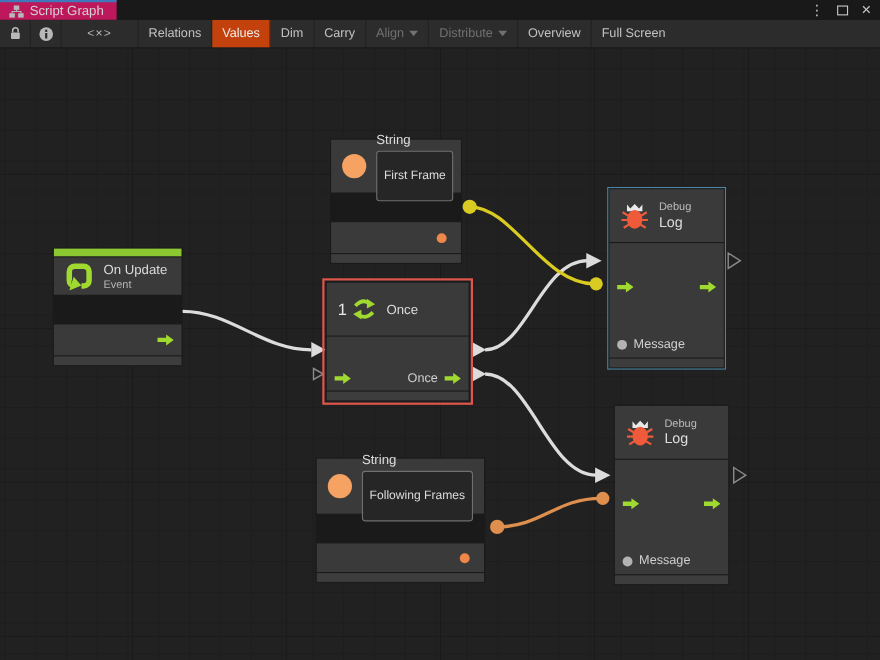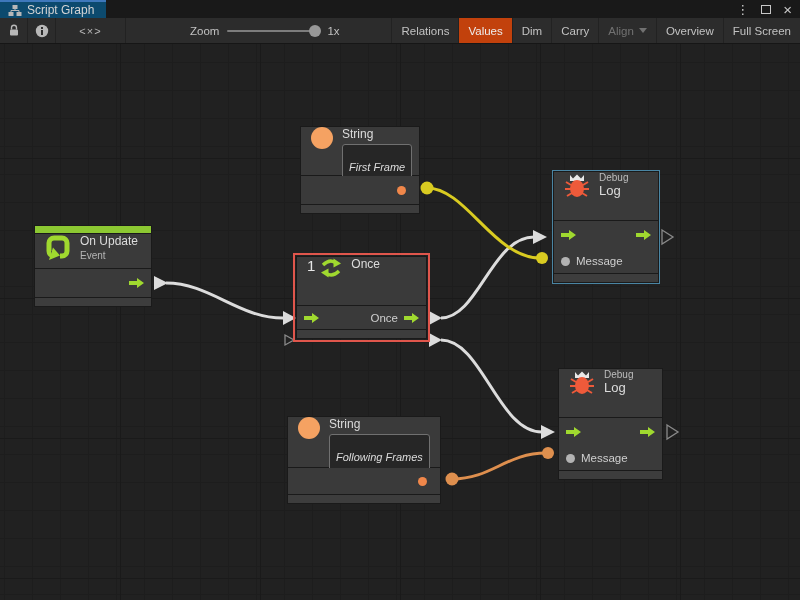--- a/index.html
+++ b/index.html
@@ -2,21 +2,21 @@
 <html><head>
 <meta charset="utf-8">
 <style>
   * { margin:0; padding:0; box-sizing:border-box; }
   html,body { width:800px; height:600px; overflow:hidden; background:#191919;
     font-family:"Liberation Sans","DejaVu Sans",sans-serif; }
   .window { position:relative; width:800px; height:600px; background:#191919; }
 
   
   .tabbar { position:relative; height:18px; background:#191919; display:flex; align-items:stretch; }
-  .tab { display:flex; align-items:center; gap:5px; padding:0 12px 0 8px; background:#0c4a6e;
+  .tab { display:flex; align-items:center; gap:5px; padding:0 12px 0 8px; background:#be185d;
          border-top:2px solid #3e78bb; color:#d4d4d4; font-size:12px; }
   .tab-spacer { flex:1; }
   .win-controls { display:flex; align-items:center; gap:12px; padding-right:8px; color:#c8c8c8; }
   .win-controls .glyph { font-size:13px; line-height:1; cursor:default; }
   .maxbox { width:10px; height:9px; border:1.5px solid #c8c8c8; display:inline-block; }
 
   
   .toolbar { height:26px; background:#2c2c2c; border-bottom:1px solid #161616;
              display:flex; align-items:stretch; color:#c2c2c2; font-size:11.5px; }
   .tseg { display:flex; align-items:center; justify-content:center; border-right:1px solid #222; }
@@ -40,28 +40,28 @@
       linear-gradient(#1d1d1d 1px, transparent 1px),
       linear-gradient(90deg,#1d1d1d 1px, transparent 1px);
     background-size: 140px 140px, 140px 140px, 28px 28px, 28px 28px;
     background-position: 0 114px, 120px 0, 0 18px, 4px 0;
     overflow:hidden; }
   svg.wires { position:absolute; left:0; top:0; width:800px; height:556px; pointer-events:none; }
 
   
   .node { position:absolute; background:#1a1a1a; padding:1px; display:flex; flex-direction:column; gap:1px; }
   .sec { background:#3a3a3a; }
-  .n-header { display:flex; align-items:flex-start; gap:9px; padding:0 10px; }
+  .n-header { display:flex; align-items:center; gap:9px; padding:0 10px; }
   .n-footer { height:8px; background:#3d3d3d; }
   .n-title { color:#dcdcdc; font-size:12px; }
   .n-kicker { color:#bdbdbd; font-size:10px; }
   .n-sub { color:#b5b5b5; font-size:10px; margin-top:2px; }
   .lit-field { margin-top:3px; background:#262626; border:1px solid #707070; border-radius:3px;
-               color:#dcdcdc; font-size:11px; padding:16px 6px; white-space:nowrap;font-style:italic; }
-  .prow { display:flex; align-items:center; padding:0 7px; gap:6px; position:relative; }
+               color:#dcdcdc; font-size:11px; padding:16px 6px; white-space:nowrap; }
+  .prow { display:flex; align-items:center; padding:0 7px; gap:6px; position:relative;margin-top:26px; }
   .plabel { color:#cfcfcf; font-size:11.5px; }
   .spacer { flex:1; }
   .port-dot-orange { width:9px; height:9px; border-radius:50%; background:#f0874a; }
   .port-dot-gray { width:9px; height:9px; border-radius:50%; background:#b3b3b3; }
   .big-orange-circle { width:22px; height:22px; border-radius:50%; background:#f5a262; flex:0 0 auto; }
   .selected-red { outline:2px solid #e0564c; outline-offset:1px; }
   .selected-blue { outline:1px solid #4a85a3; outline-offset:0px; }
   .once-num { color:#e8e8e8; font-size:15px; }
 </style>
 </head>
@@ -97,41 +97,38 @@
     <div class="tseg seg-icon">
       <svg width="14" height="14" viewBox="0 0 14 14">
         <circle cx="7" cy="7" r="6.2" fill="#b8b8b8"></circle>
         <rect x="6" y="3" width="2" height="2" fill="#2c2c2c"></rect>
         <rect x="6" y="6" width="2" height="5" fill="#2c2c2c"></rect>
       </svg>
     </div>
     <div class="tseg seg-code">
       <span>&lt;×&gt;</span>
     </div>
-    <div class="zoom-area">
-      <span style="margin-left:54px;">Zoom</span>
-      <div class="zoom-track">
-        <div class="zoom-handle"></div>
-      </div>
-      <span>1x</span>
-    </div>
     <div class="tseg tbtn">
         <span>Relations</span>
       </div>
     <div class="tseg tbtn active">
         <span>Values</span>
       </div>
     <div class="tseg tbtn">
         <span>Dim</span>
       </div>
     <div class="tseg tbtn">
         <span>Carry</span>
       </div>
     <div class="tseg tbtn disabled">
         <span>Align</span>
+        <span class="dd-arrow"></span>
+      </div>
+    <div class="tseg tbtn disabled">
+        <span>Distribute</span>
         <span class="dd-arrow"></span>
       </div>
     <div class="tseg tbtn">
         <span>Overview</span>
       </div>
     <div class="tseg tbtn" style="border-right:none;">
         <span>Full Screen</span>
       </div>
   </div>
 
@@ -171,21 +168,21 @@
           <div class="lit-field">First Frame</div>
         </div>
       </div>
       <div class="sec prow" style="height:28px;">
         <div class="spacer"></div>
         <div class="port-dot-orange" style="margin-right:6px;"></div>
       </div>
       <div class="n-footer"></div>
     </div>
 
-    <div class="node" style="left:34px; top:181px; width:118px;">
+    <div class="node" style="left:48px; top:181px; width:118px;">
       <div style="height:7px; background:#8cc832;"></div>
       <div class="sec n-header" style="height:34px;">
         <svg width="26" height="26" viewBox="0 0 26 26">
           <rect x="4" y="4" width="18" height="18" rx="5" fill="none" stroke="#a0d92f" stroke-width="5"></rect>
           <rect x="6" y="17" width="9" height="9" fill="#3a3a3a"></rect>
           <polygon points="4,26 15,21.5 8,13.5" fill="#a0d92f"></polygon>
         </svg>
         <div>
           <div class="n-title">On Update</div>
           <div class="n-sub">Event</div>

